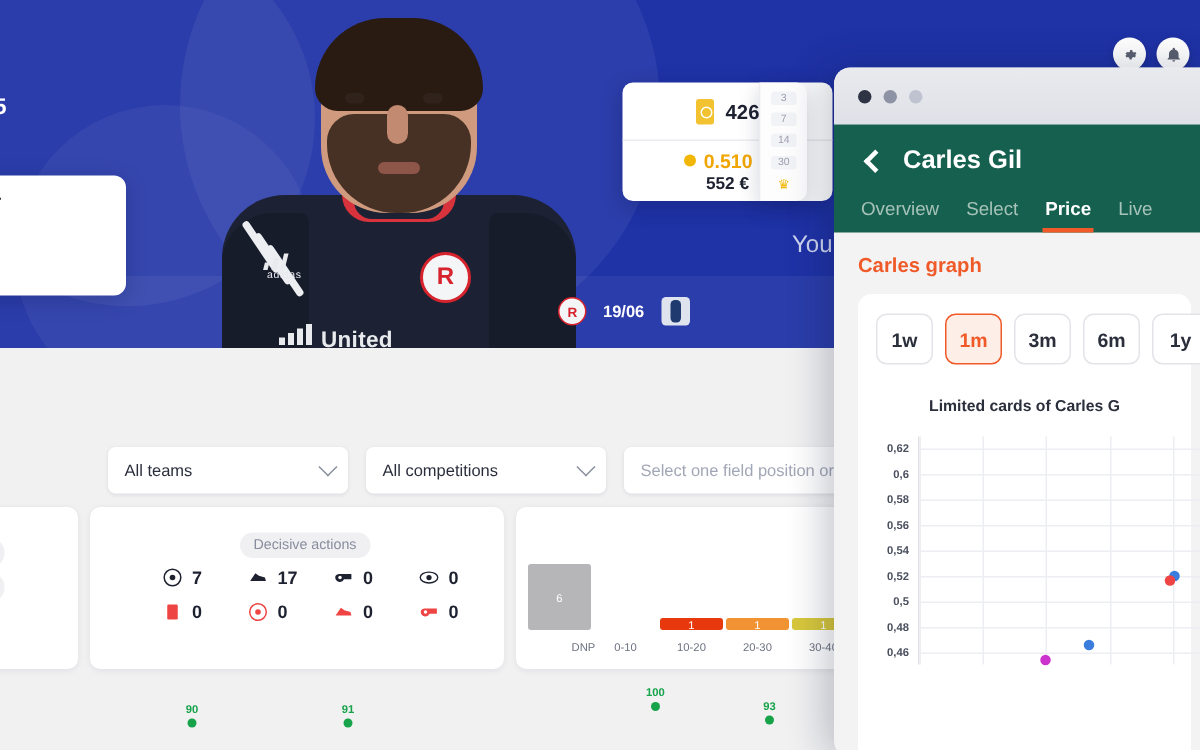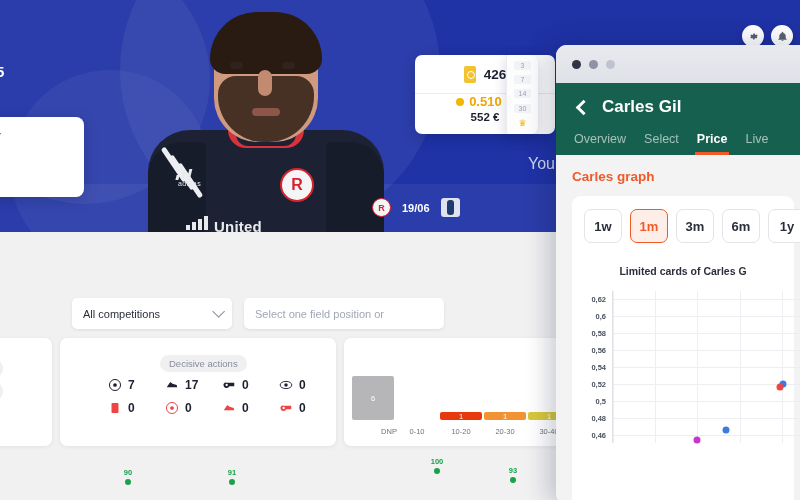--- a/index.html
+++ b/index.html
@@ -103,21 +103,21 @@
   
   .price-card {
     position: absolute; left: 415px; top: 55px; width: 140px; height: 79px;
     background: #fff; border-radius: 7px; box-shadow: 0 4px 14px rgba(8,18,60,.24);
     overflow: hidden;
   }
   .pc-top { height: 39px; display:flex; align-items:center; justify-content:center; gap:8px; border-bottom: 1px solid #ececf0; }
   .pc-card-ico { width: 12px; height: 17px; background: #f2c230; border-radius: 2px; position: relative; }
   .pc-card-ico:after { content:''; position:absolute; left:3px; top:5px; width:6px;height:6px;border-radius:50%;border:1.5px solid #fff;}
   .pc-val { font-size: 13.5px; font-weight: bold; color: #1d2130; }
-  .pc-bot { height: 40px; display:flex; flex-direction:column; align-items:center; justify-content:flex-start; }
+  .pc-bot { height: 40px; display:flex; flex-direction:column; align-items:center; justify-content:center; }
   .pc-eth { display:flex; align-items:center; gap:5px; }
   .pc-dot { width: 8px; height: 8px; background:#f2b705; border-radius:50%; }
   .pc-eth-val { font-size: 13px; font-weight: bold; color:#f0a500; }
   .pc-eth-sym { font-size: 11px; color:#f0a500; }
   .pc-eur { font-size: 11.5px; font-weight: bold; color:#1d2130; margin-top:2px; }
   .price-side {
     position:absolute; left: 506px; top: 55px; width: 32px; height: 79px;
     background: #fdfdfe; border-left:1px solid #ececf0;
     display:flex; flex-direction:column; align-items:center; justify-content:space-around; padding: 3px 0;
     border-radius: 0 7px 7px 0; box-shadow: 0 4px 14px rgba(8,18,60,.18);
@@ -326,20 +326,24 @@
     </div>
     <div class="round-btn rb-bell">
       <svg width="11" height="11" viewBox="0 0 24 24">
         <path fill="#5a6070" d="M12 22a2.2 2.2 0 002.2-2h-4.4A2.2 2.2 0 0012 22zm7-6v-5a7 7 0 00-5.3-6.8V3.5a1.7 1.7 0 10-3.4 0v.7A7 7 0 005 11v5l-2 2v1h18v-1l-2-2z"></path>
       </svg>
     </div>
   </div>
 
 
   <div class="filters">
+    <div class="sel">
+      <span>All teams</span>
+      <span class="chev"></span>
+    </div>
     <div class="sel">
       <span>All competitions</span>
       <span class="chev"></span>
     </div>
     <div class="sel ph">
       <span>Select one field position or</span>
     </div>
   </div>
 
   <div class="card-white c-left"></div>

